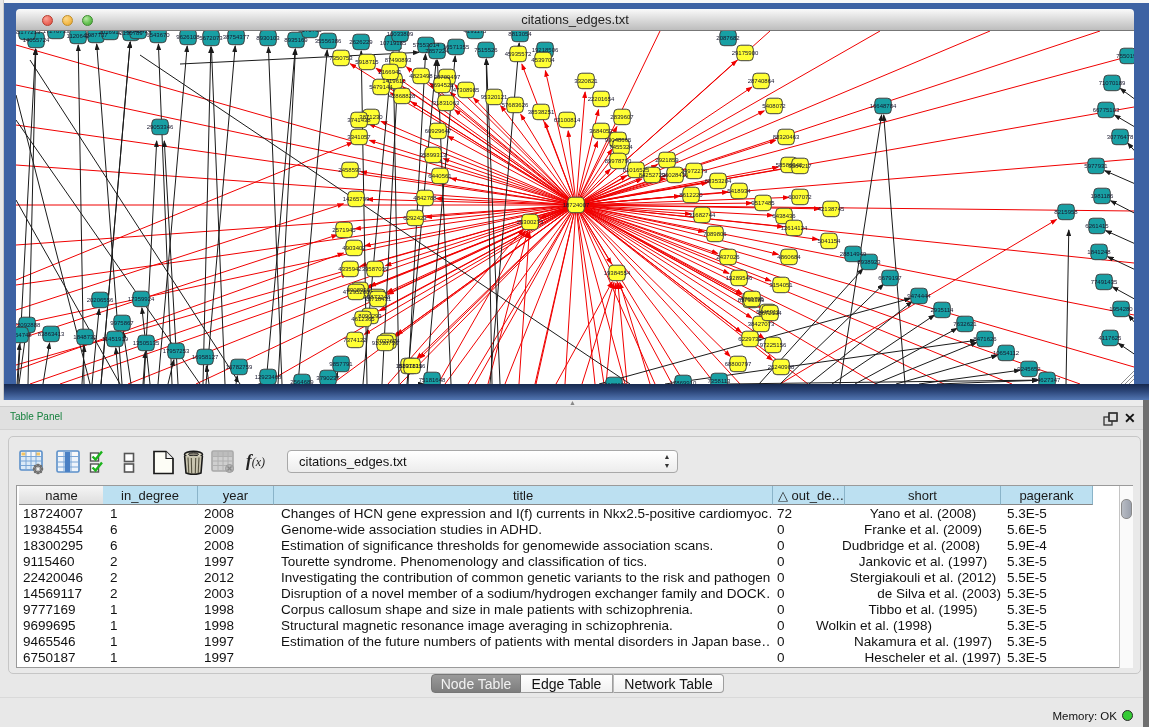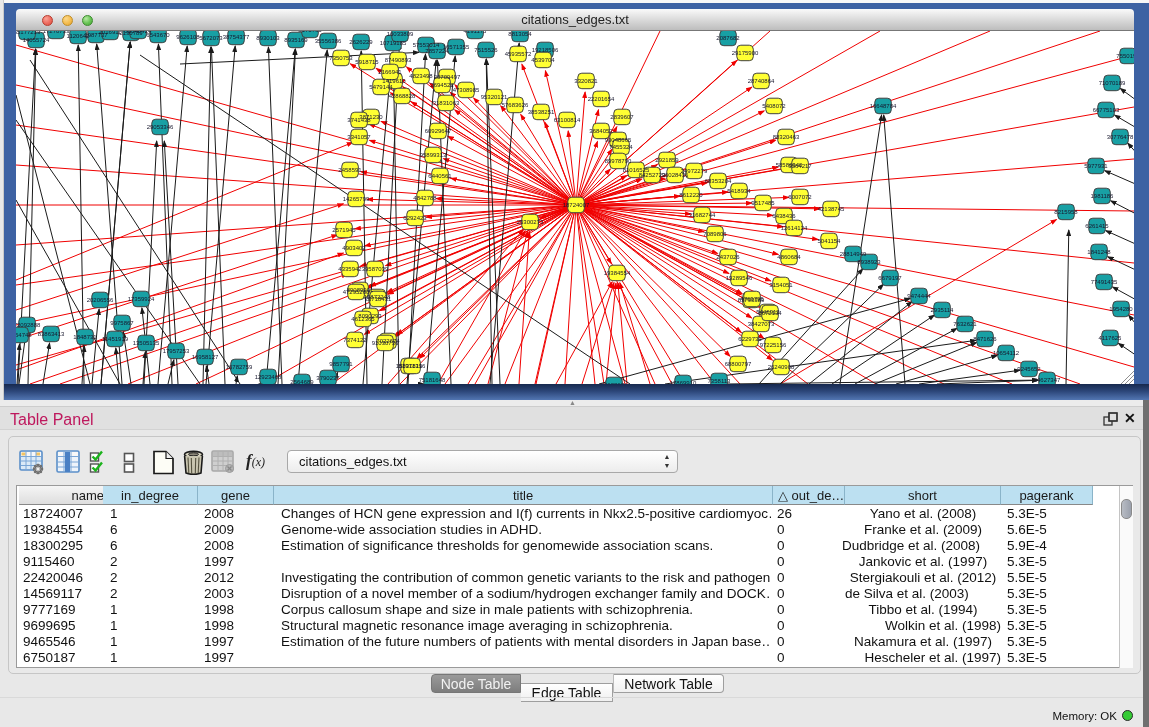--- a/index.html
+++ b/index.html
@@ -12,21 +12,21 @@
 #titlebar { left:16px; top:9px; width:1118px; height:22px;
   background:linear-gradient(#fafafa,#d8d8d8 55%,#bdbdbd);
   border-bottom:1px solid #777; border-radius:4px 4px 0 0; }
 .tl { width:11px; height:11px; border-radius:50%; top:6px; }
 #title { width:100%; text-align:center; top:3px; font-size:13px; color:#222; }
 #canvas { left:16px; top:31px; width:1118px; height:353px; background:#fff; overflow:hidden; }
 #divider { left:0; top:400px; width:1149px; height:6px; background:#ececec; }
 #grip { left:569px; top:399px; font-size:7px; color:#888; }
 #tphead { left:0; top:406px; width:1149px; height:24px; background:#e0e0e0;
   border-top:1px solid #cdcdcd; border-bottom:1px solid #d2d2d2; }
-#tptitle { left:10px; top:4px; font-size:16px; color:#be185d; }
+#tptitle { left:10px; top:4px; font-size:10px; color:#15803d; }
 #tpx { left:1124px; top:3px; font-size:14px; font-weight:bold; color:#111; }
 #panelbox { left:8px; top:436px; width:1133px; height:238px; background:#e9e9e9;
   border:1px solid #c6c6c6; border-radius:5px; }
 #combo { left:287px; top:450px; width:391px; height:23px; background:linear-gradient(#fff,#ececec);
   border:1px solid #a8a8a8; border-radius:4px; font-size:13px; color:#111; line-height:21px;
   padding-left:11px; }
 #comboarr { left:661px; top:452px; width:12px; font-size:7px; color:#333;
   line-height:9px; text-align:center; }
 #tbl { left:16px; top:485px; width:1117px; height:183px; background:#fff;
   border:1px solid #9a9a9a; }
@@ -38,21 +38,21 @@
 .trow span { position:absolute; top:0; white-space:nowrap; line-height:16px; }
 #vscroll { left:1119px; top:486px; width:14px; height:182px; background:#fafafa;
   border-left:1px solid #c4c4c4; }
 #vthumb { left:1120.5px; top:499px; width:11px; height:20px; background:linear-gradient(90deg,#b8bcc4,#9aa0ac);
   border:1px solid #8a8a8a; border-radius:5px; }
 .tab { position:absolute; top:674px; height:19px; font-size:14px; text-align:center;
   line-height:18px; border:1px solid #9e9e9e; color:#111;
   background:linear-gradient(#fff,#f0f0f0); }
 #tab1 { left:431px; width:90px; border-radius:4px 0 0 4px;
   background:linear-gradient(#9a9a9a,#7d7d7d); color:#f2f2f2; border-color:#777; }
-#tab2 { left:521px; width:92px; border-left:none;margin-top:9px; }
+#tab2 { left:521px; width:92px; border-left:none; }
 #tab3 { left:613px; width:111px; border-left:1px solid #bbb; border-radius:0 4px 4px 0; }
 #mem { left:1000px; top:710px; width:117px; text-align:right; font-size:11.5px; color:#111; }
 #memdot { left:1122px; top:710px; width:11px; height:11px; border-radius:50%;
   background:#35cb35; border:1.5px solid #2a2a2a; }
 #rstrip { left:1143px; top:400px; width:6px; height:327px; background:#6f6f6f; }
 #lstrip { left:0; top:0; width:4px; height:400px; background:#e8e8e8; border-right:1px solid #c9c9c9; }
 .icon { position:absolute; top:450px; }
 </style></head>
 <body>
 <div class="abs" id="topbg"></div>
@@ -712,33 +712,33 @@
 <circle cx="18.5" cy="18.5" r="4" fill="#b5b5b5" stroke="#999"></circle>
 <g stroke="#888" stroke-width="1.3">
         <line x1="16.5" y1="16.5" x2="20.5" y2="20.5"></line>
         <line x1="20.5" y1="16.5" x2="16.5" y2="20.5"></line>
       </g>
     </svg></div>
 <div class="abs" style="left:246px;top:451px;font-size:17px;font-style:italic;font-family:'Liberation Serif',serif;color:#222;"><b>f</b><span style="font-size:12px;">(x)</span></div>
 <div class="abs" id="combo">citations_edges.txt</div>
 <div class="abs" id="comboarr">▲<br>▼</div>
 <div class="abs" id="tbl"></div>
-<div class="hc" style="left:19px;width:86px;background:linear-gradient(#f5f5f5,#dedede);border-right:1px solid #b5b5b5;text-align:right;">name</div>
+<div class="hc" style="left:19px;width:86px;background:linear-gradient(#f5f5f5,#dedede);border-right:1px solid #b5b5b5;">name</div>
 <div class="hc" style="left:103px;width:95px;">in_degree</div>
-<div class="hc" style="left:198px;width:76px;">gene</div>
+<div class="hc" style="left:198px;width:76px;">year</div>
 <div class="hc" style="left:274px;width:499px;">title</div>
 <div class="hc" style="left:773px;width:72px;text-align:left;padding-left:5px;">△ out_de…</div>
 <div class="hc" style="left:845px;width:156px;">short</div>
 <div class="hc" style="left:1001px;width:92px;">pagerank</div>
 <div class="trow" style="top:506px">
 <span style="left:23px">18724007</span>
     <span style="left:110px">1</span>
     <span style="left:204px">2008</span>
 <span style="left:281px;width:490px;overflow:hidden">Changes of HCN gene expression and I(f) currents in Nkx2.5-positive cardiomyoc…</span>
-    <span style="left:777px">26</span>
+    <span style="left:777px">72</span>
 <span style="left:845px;width:156px;text-align:center">Yano et al. (2008)</span>
     <span style="left:1007px">5.3E-5</span>
   </div>
 <div class="trow" style="top:522px">
 <span style="left:23px">19384554</span>
     <span style="left:110px">6</span>
     <span style="left:204px">2009</span>
 <span style="left:281px;width:490px;overflow:hidden">Genome-wide association studies in ADHD.</span>
     <span style="left:777px">0</span>
 <span style="left:845px;width:156px;text-align:center">Franke et al. (2009)</span>
@@ -750,58 +750,59 @@
     <span style="left:204px">2008</span>
 <span style="left:281px;width:490px;overflow:hidden">Estimation of significance thresholds for genomewide association scans.</span>
     <span style="left:777px">0</span>
 <span style="left:833px;width:156px;text-align:center">Dudbridge et al. (2008)</span>
     <span style="left:1007px">5.9E-4</span>
   </div>
 <div class="trow" style="top:554px">
 <span style="left:23px">9115460</span>
     <span style="left:110px">2</span>
     <span style="left:204px">1997</span>
+<span style="left:281px;width:490px;overflow:hidden">Tourette syndrome. Phenomenology and classification of tics.</span>
     <span style="left:777px">0</span>
 <span style="left:845px;width:156px;text-align:center">Jankovic et al. (1997)</span>
     <span style="left:1007px">5.3E-5</span>
   </div>
 <div class="trow" style="top:570px">
 <span style="left:23px">22420046</span>
     <span style="left:110px">2</span>
     <span style="left:204px">2012</span>
 <span style="left:281px;width:490px;overflow:hidden">Investigating the contribution of common genetic variants to the risk and pathogen…</span>
     <span style="left:777px">0</span>
 <span style="left:845px;width:156px;text-align:center">Stergiakouli et al. (2012)</span>
     <span style="left:1007px">5.5E-5</span>
   </div>
 <div class="trow" style="top:586px">
 <span style="left:23px">14569117</span>
     <span style="left:110px">2</span>
     <span style="left:204px">2003</span>
 <span style="left:281px;width:490px;overflow:hidden">Disruption of a novel member of a sodium/hydrogen exchanger family and DOCK…</span>
     <span style="left:777px">0</span>
-<span style="left:845px;width:156px;text-align:left">de Silva et al. (2003)</span>
+<span style="left:845px;width:156px;text-align:right">de Silva et al. (2003)</span>
     <span style="left:1007px">5.3E-5</span>
   </div>
 <div class="trow" style="top:602px">
 <span style="left:23px">9777169</span>
     <span style="left:110px">1</span>
     <span style="left:204px">1998</span>
 <span style="left:281px;width:490px;overflow:hidden">Corpus callosum shape and size in male patients with schizophrenia.</span>
     <span style="left:777px">0</span>
-<span style="left:845px;width:156px;text-align:center">Tibbo et al. (1994)</span>
+<span style="left:845px;width:156px;text-align:center">Tibbo et al. (1995)</span>
     <span style="left:1007px">5.3E-5</span>
   </div>
 <div class="trow" style="top:618px">
 <span style="left:23px">9699695</span>
     <span style="left:110px">1</span>
     <span style="left:204px">1998</span>
 <span style="left:281px;width:490px;overflow:hidden">Structural magnetic resonance image averaging in schizophrenia.</span>
     <span style="left:777px">0</span>
-<span style="left:845px;width:156px;text-align:right">Wolkin et al. (1998)</span>
+<span style="left:816px;width:156px;text-align:left">Wolkin et al. (1998)</span>
     <span style="left:1007px">5.3E-5</span>
   </div>
 <div class="trow" style="top:634px">
 <span style="left:23px">9465546</span>
     <span style="left:110px">1</span>
     <span style="left:204px">1997</span>
 <span style="left:281px;width:490px;overflow:hidden">Estimation of the future numbers of patients with mental disorders in Japan base…</span>
     <span style="left:777px">0</span>
 <span style="left:845px;width:156px;text-align:center">Nakamura et al. (1997)</span>
     <span style="left:1007px">5.3E-5</span>

